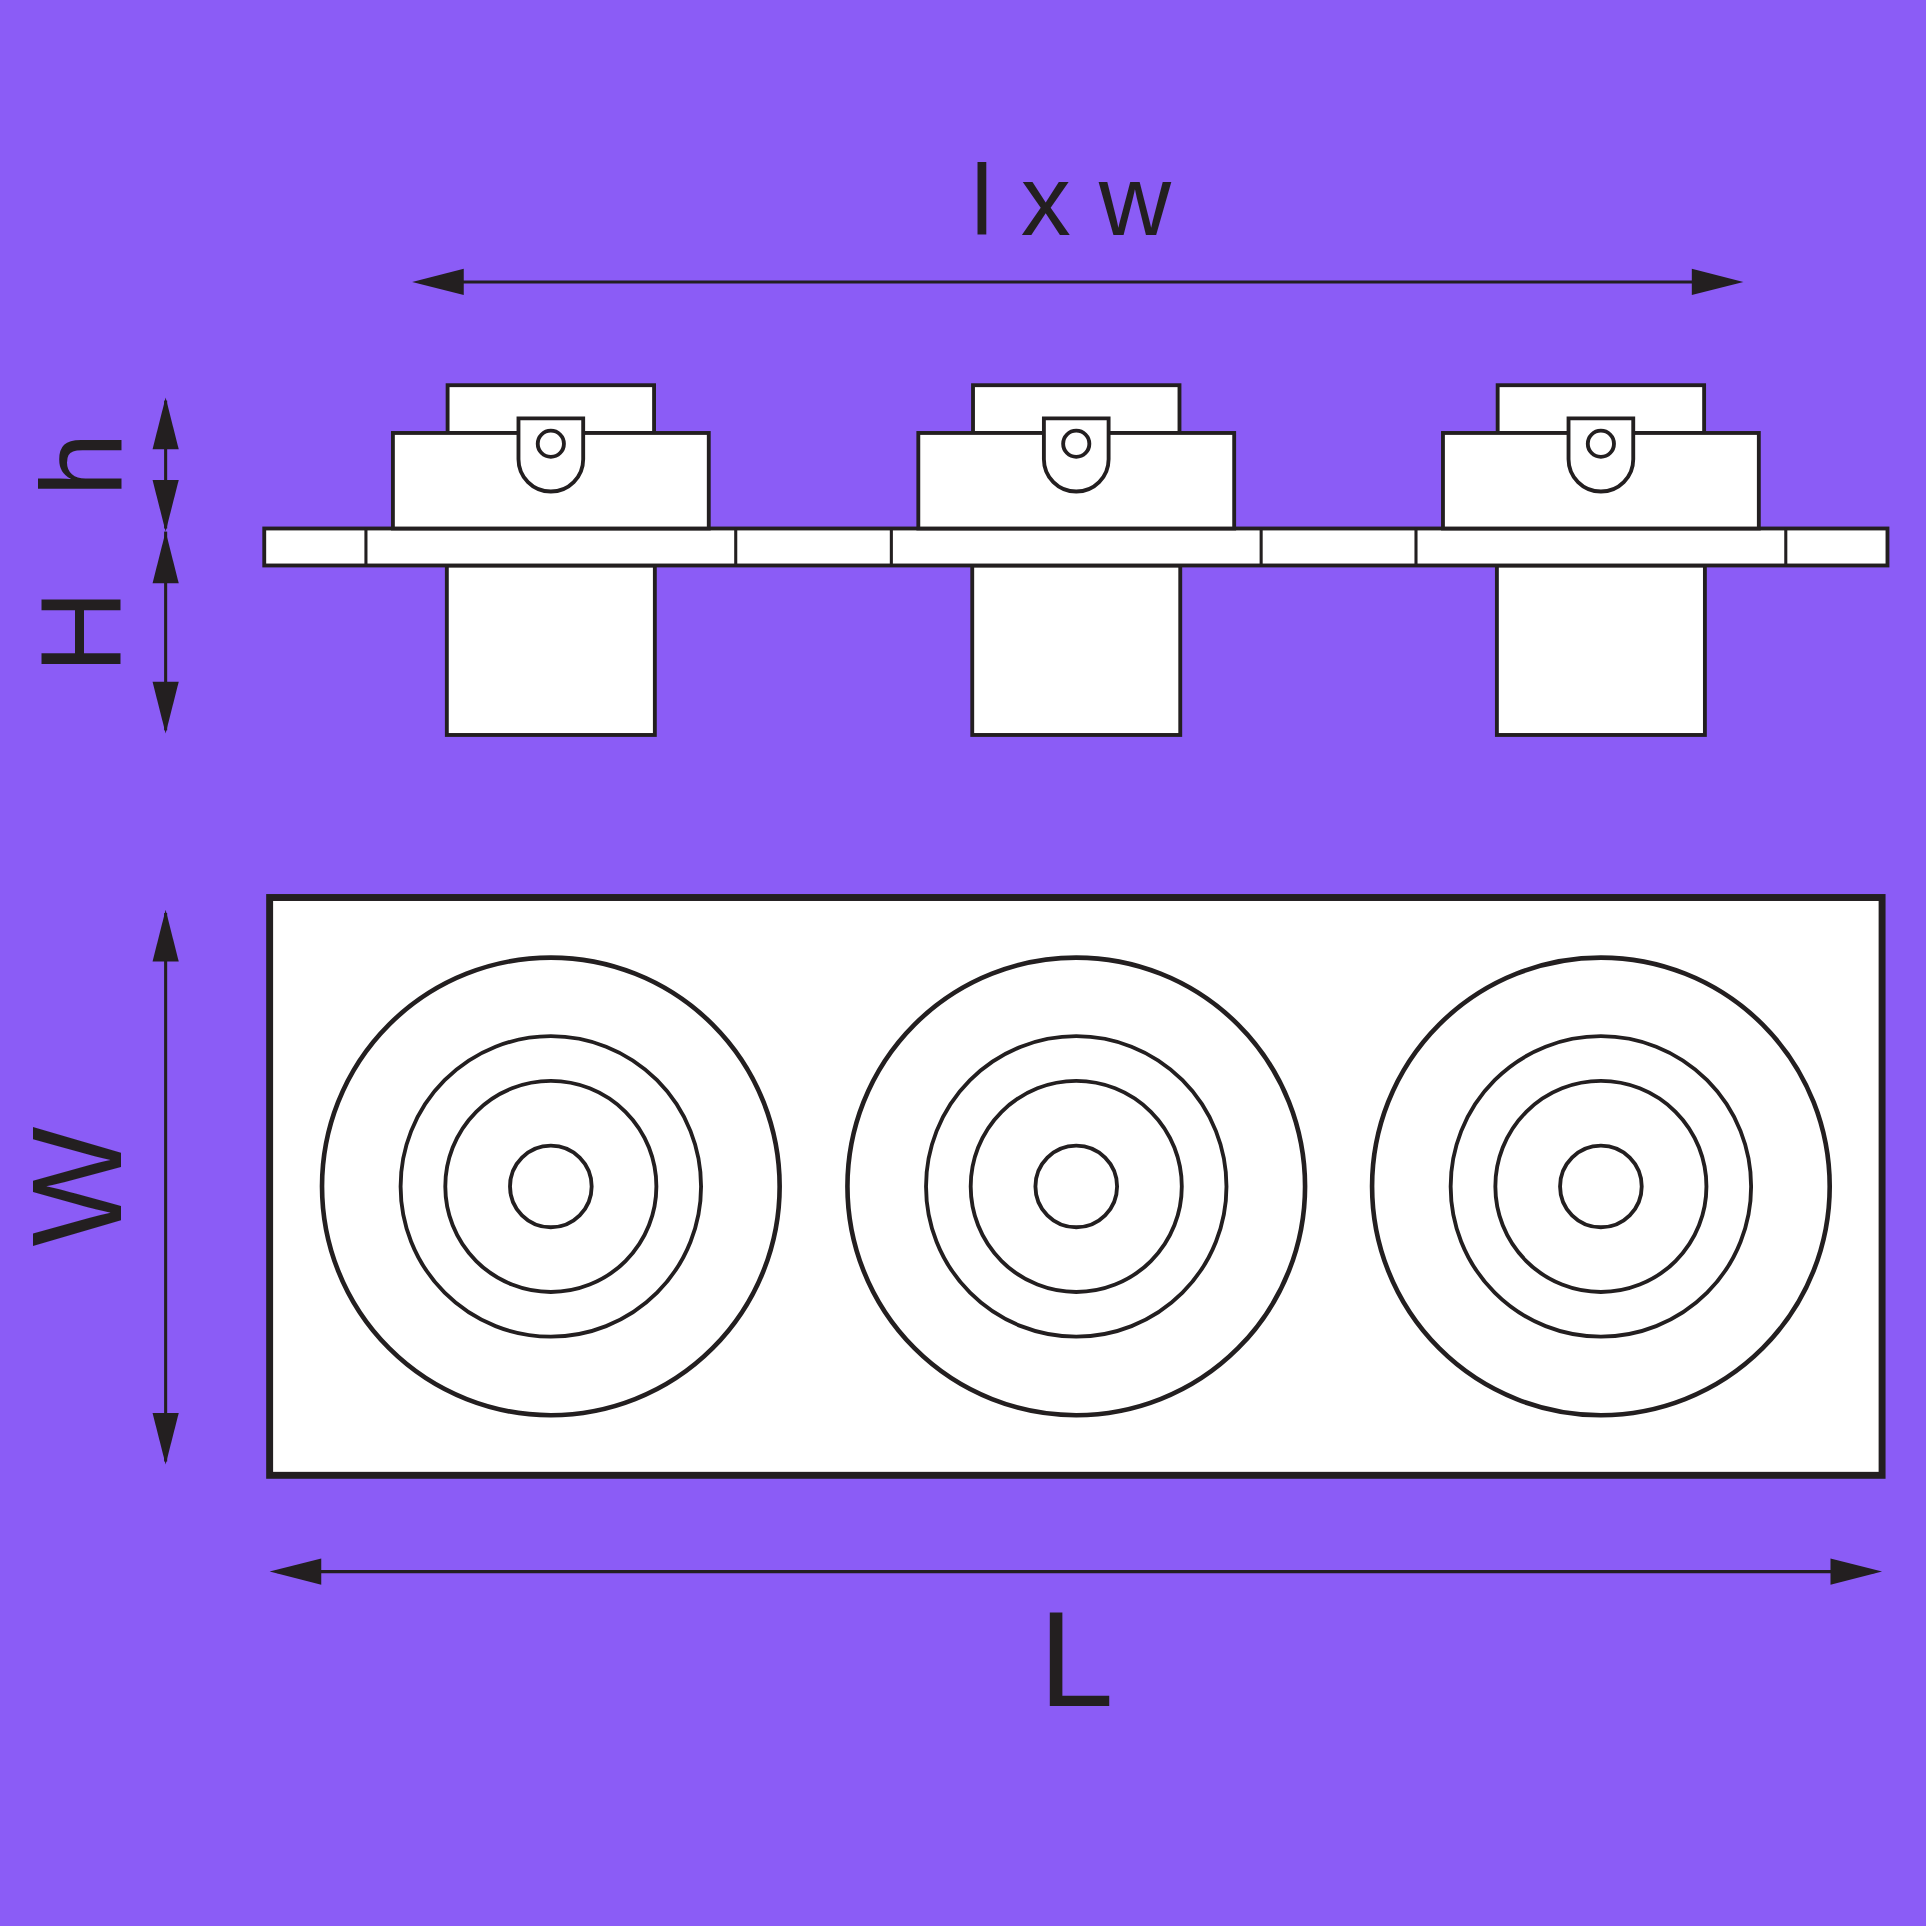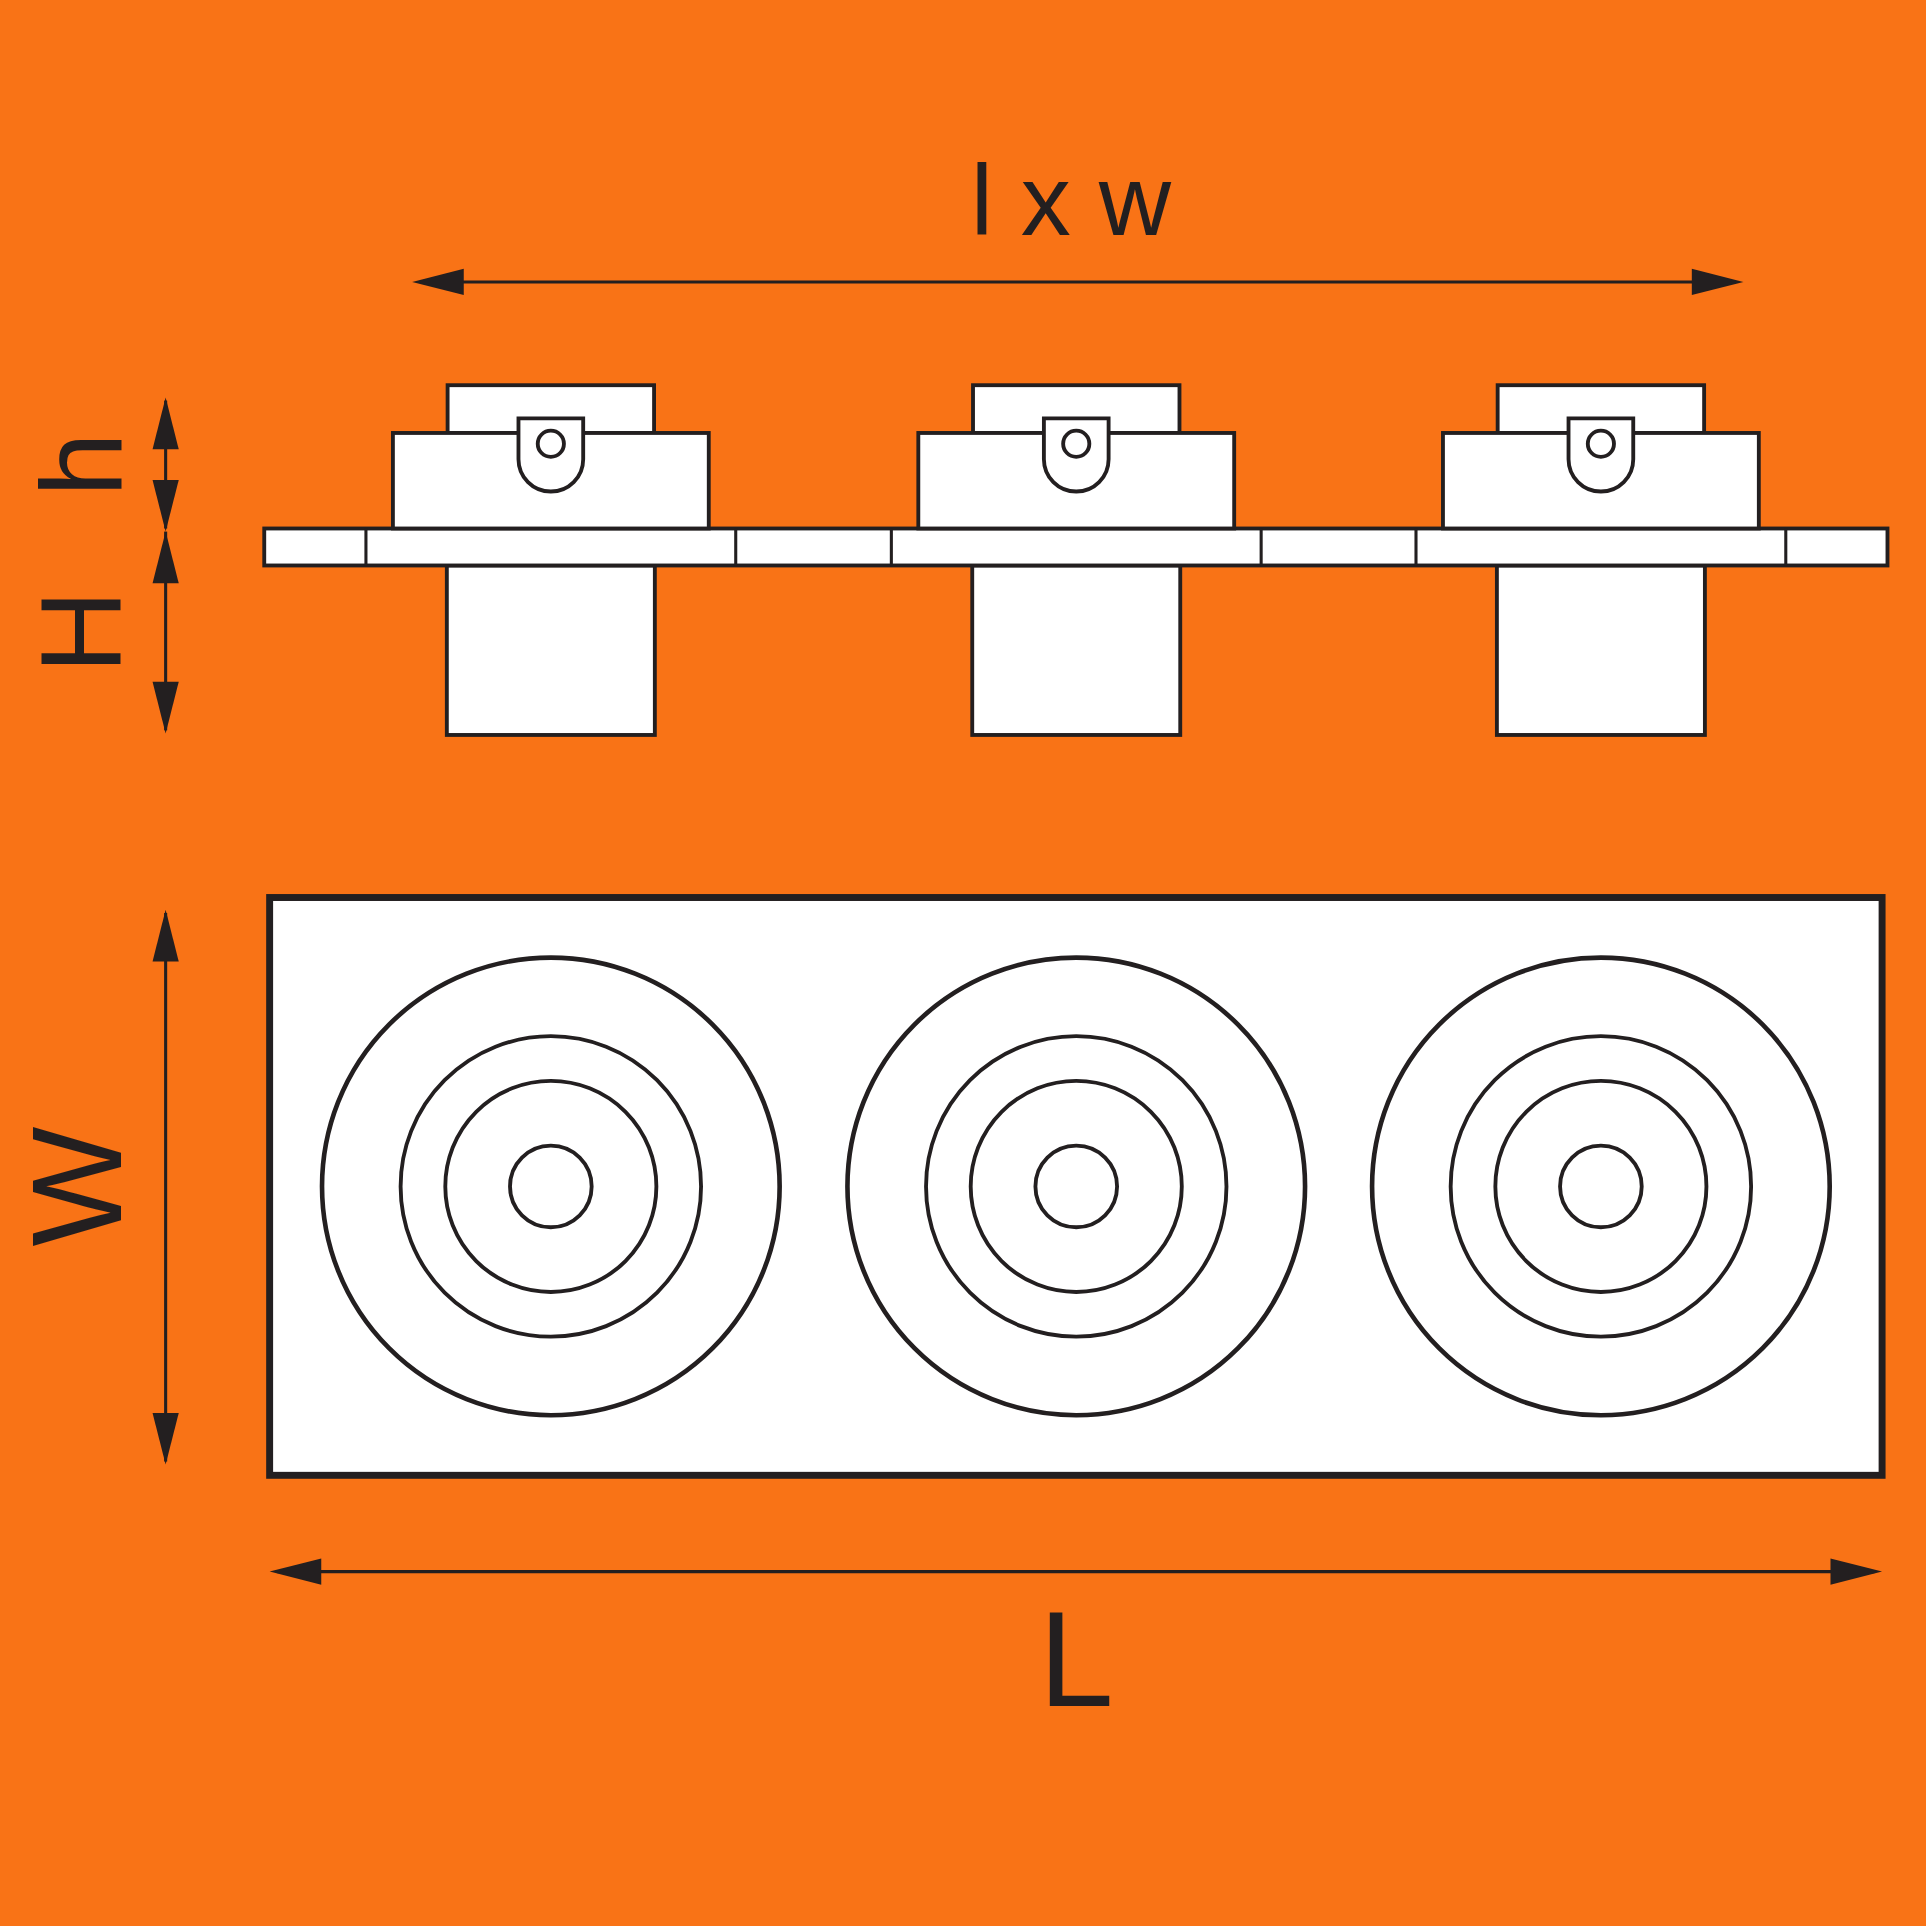--- a/index.html
+++ b/index.html
@@ -4,21 +4,21 @@
 <style>
   html, body {
     margin: 0;
     padding: 0;
     background: #ffffff;
   }
   .page {
     position: relative;
     width: 1926px;
     height: 1926px;
-    background: #f97316;
+    background: #8b5cf6;
     overflow: hidden;
   }
   svg {
     display: block;
     color: #231f20;
     font-family: "Liberation Sans", "DejaVu Sans", sans-serif;
   }
   .dim-label {
     fill: currentColor;
     stroke: none;

